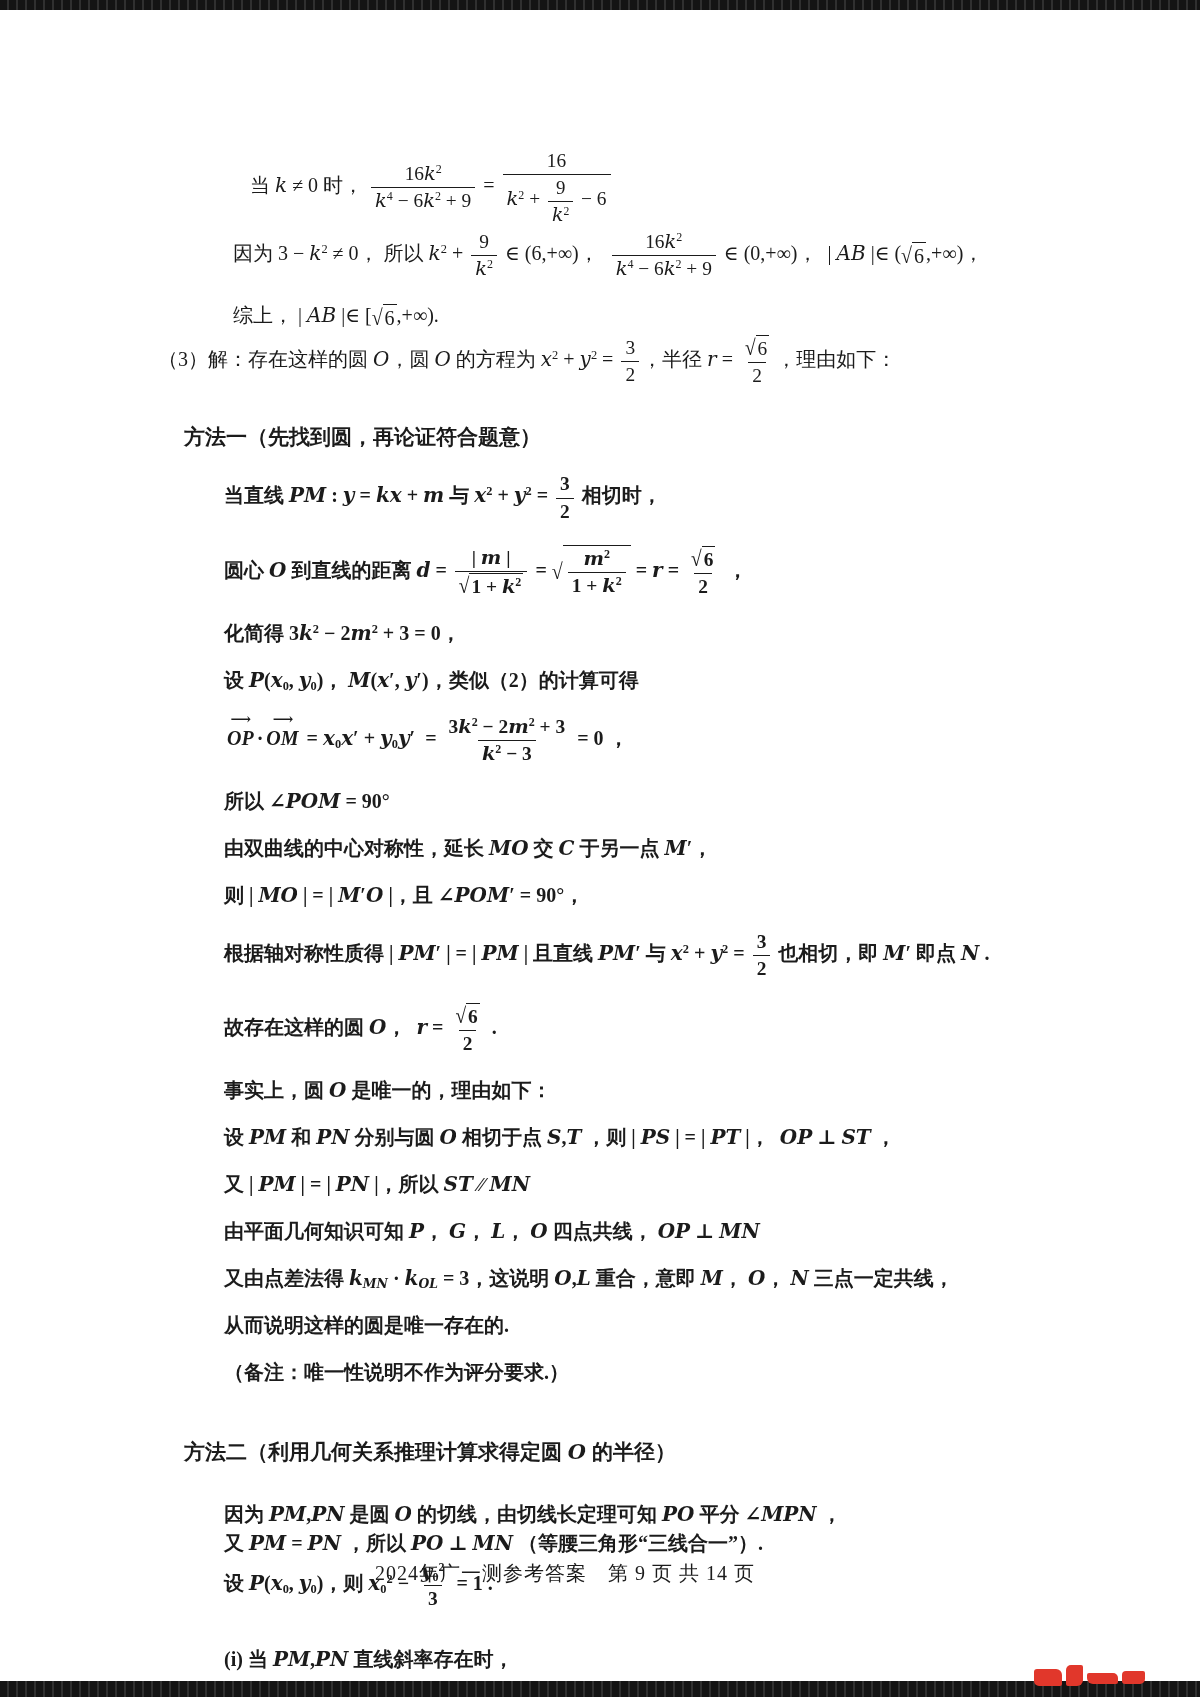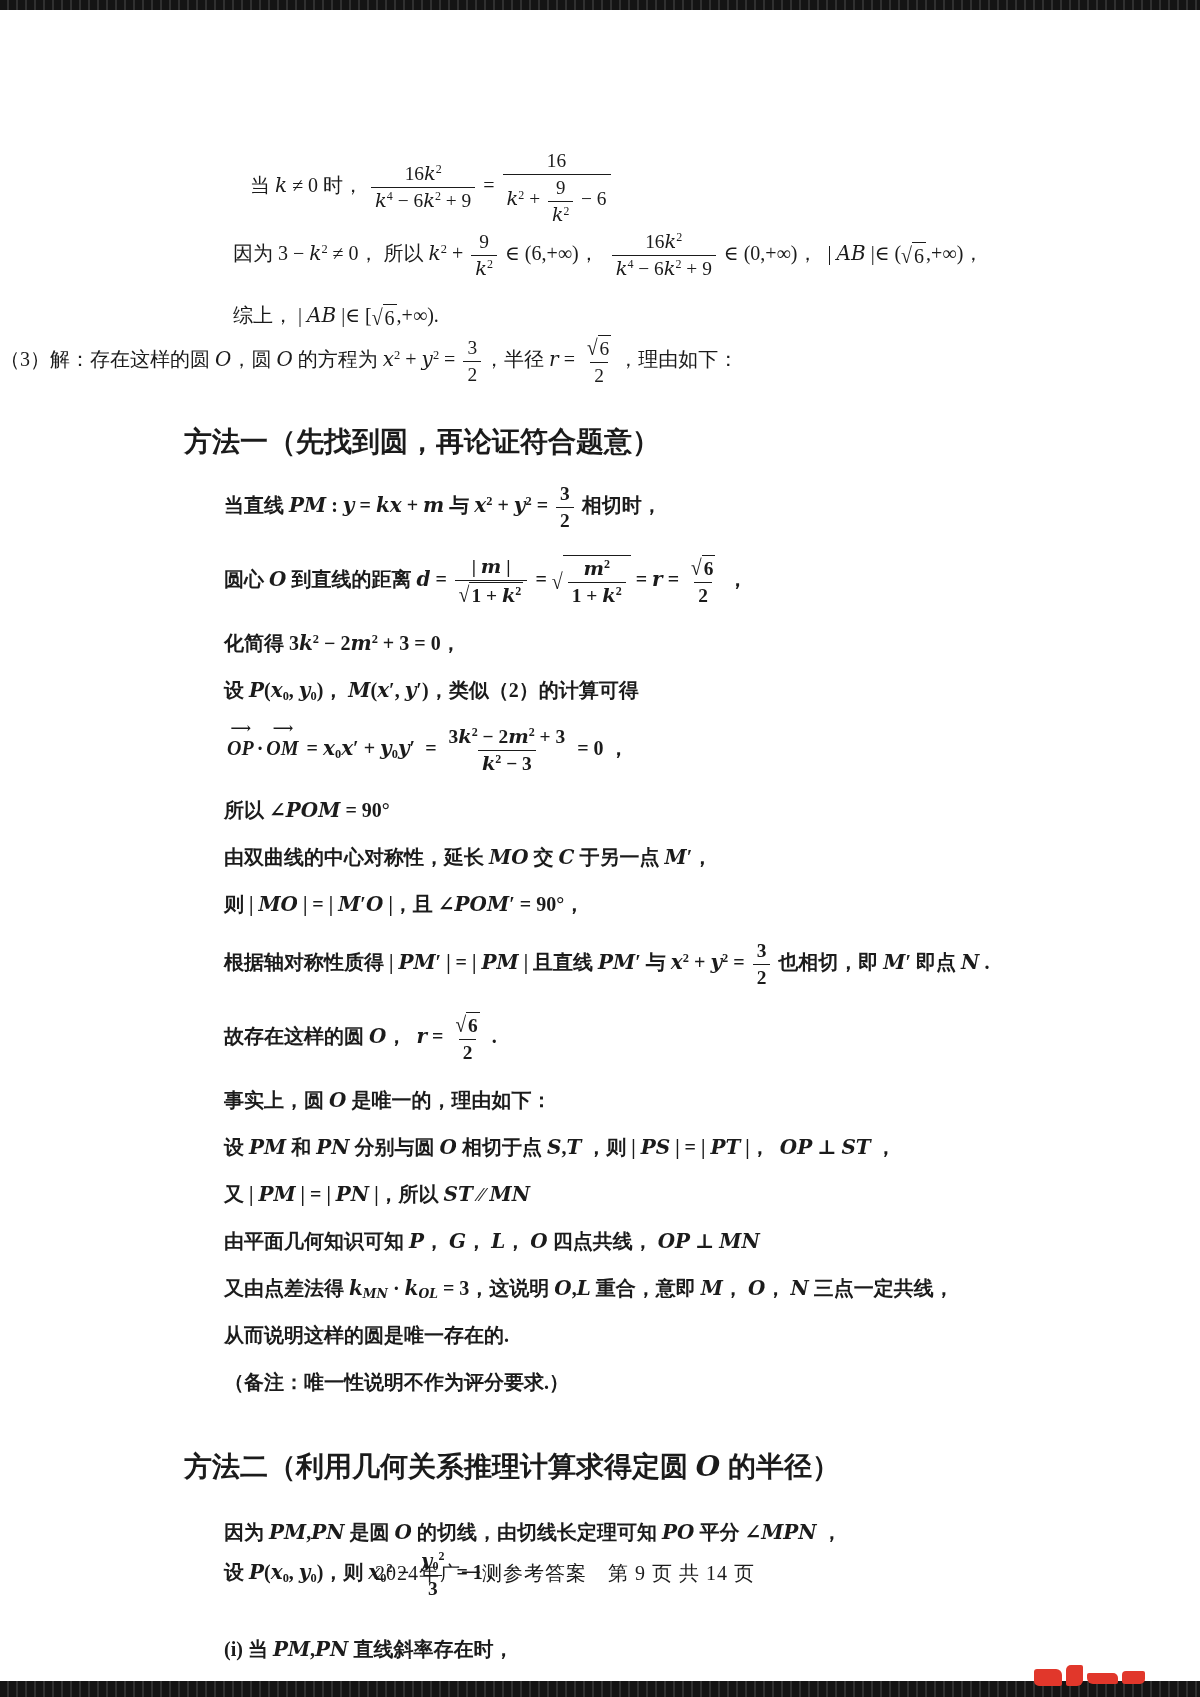--- a/index.html
+++ b/index.html
@@ -12,23 +12,23 @@
   .edge-top{top:0;height:10px;
     background-image:repeating-linear-gradient(90deg,#141414 0 7px,#303030 7px 9px);}
   .edge-bottom{top:1681px;height:16px;
     background-image:repeating-linear-gradient(90deg,#141414 0 7px,#303030 7px 9px);}
   #content{position:absolute;top:10px;left:0;width:1200px;padding-top:128px;box-sizing:border-box;}
   .line{
     white-space:pre;font-size:20px;line-height:1.35;margin-top:10px;
   }
   .heading{
     font-family:"Liberation Sans","DejaVu Sans",sans-serif;
-    font-weight:bold;font-size:28px;
+    font-weight:bold;font-size:21px;
   }
-  .ind-s{}
+  .ind-s{padding-left:158px;}
   .ind-h{padding-left:184px;}
   .ind-p{padding-left:224px;font-weight:bold;}
   .ind-q{padding-left:233px;}
   .ind-r{padding-left:250px;}
   .g0{margin-top:20px;}
   .g2{margin-top:2px;}
   .g3{margin-top:34px;}
   .g4{margin-top:52px;}
   .it{font-style:italic;font-family:"DejaVu Serif","Liberation Serif",serif;}
   sup,sub{font-size:0.62em;line-height:0;}
@@ -82,20 +82,21 @@
     <div class="line ind-p g0"><span>故存在这样的圆 </span><span class="it">O</span><span>，  </span><span class="it">r</span><span> = </span><span class="frac"><span class="num"><span class="sqrt"><span class="rsign">√</span><span class="rad"><span>6</span></span></span></span><span class="den"><span>2</span></span></span><span> .</span></div>
     <div class="line ind-p g0"><span>事实上，圆 </span><span class="it">O</span><span> 是唯一的，理由如下：</span></div>
     <div class="line ind-p g0"><span>设 </span><span class="it">PM</span><span> 和 </span><span class="it">PN</span><span> 分别与圆 </span><span class="it">O</span><span> 相切于点 </span><span class="it">S</span><span>,</span><span class="it">T</span><span> ，则 | </span><span class="it">PS</span><span> | = | </span><span class="it">PT</span><span> |，  </span><span class="it">OP</span><span> ⊥ </span><span class="it">ST</span><span> ，</span></div>
     <div class="line ind-p g0"><span>又 | </span><span class="it">PM</span><span> | = | </span><span class="it">PN</span><span> |，所以 </span><span class="it">ST</span><span> ∕∕ </span><span class="it">MN</span></div>
     <div class="line ind-p g0"><span>由平面几何知识可知 </span><span class="it">P</span><span>， </span><span class="it">G</span><span>， </span><span class="it">L</span><span>， </span><span class="it">O</span><span> 四点共线， </span><span class="it">OP</span><span> ⊥ </span><span class="it">MN</span></div>
     <div class="line ind-p g0"><span>又由点差法得 </span><span class="it">k</span><sub><span class="it">MN</span></sub><span> · </span><span class="it">k</span><sub><span class="it">OL</span></sub><span> = 3，这说明 </span><span class="it">O</span><span>,</span><span class="it">L</span><span> 重合，意即 </span><span class="it">M</span><span>， </span><span class="it">O</span><span>， </span><span class="it">N</span><span> 三点一定共线，</span></div>
     <div class="line ind-p g0"><span>从而说明这样的圆是唯一存在的.</span></div>
     <div class="line ind-p g0"><span>（备注：唯一性说明不作为评分要求.）</span></div>
     <div class="line heading ind-h g4"><span>方法二（利用几何关系推理计算求得定圆 </span><span class="it">O</span><span> 的半径）</span></div>
     <div class="line ind-p g3"><span>因为 </span><span class="it">PM</span><span>,</span><span class="it">PN</span><span> 是圆 </span><span class="it">O</span><span> 的切线，由切线长定理可知 </span><span class="it">PO</span><span> 平分 ∠</span><span class="it">MPN</span><span> ，</span></div>
+    <div class="line ind-p g2"><span>又 </span><span class="it">PM</span><span> = </span><span class="it">PN</span><span> ，所以 </span><span class="it">PO</span><span> ⊥ </span><span class="it">MN</span><span> （等腰三角形“三线合一”）.</span></div>
     <div class="line ind-p g2"><span>设 </span><span class="it">P</span><span>(</span><span class="it">x</span><sub>0</sub><span>, </span><span class="it">y</span><sub>0</sub><span>)，则 </span><span class="it">x</span><sub>0</sub><sup>2</sup><span> − </span><span class="frac"><span class="num"><span class="it">y</span><sub>0</sub><sup>2</sup></span><span class="den"><span>3</span></span></span><span> = 1 .</span></div>
     <div class="line ind-p g3"><span>(i) 当 </span><span class="it">PM</span><span>,</span><span class="it">PN</span><span> 直线斜率存在时，</span></div>
   </div>
 
 <div id="footer">2024年广一测参考答案　第 9 页 共 14 页</div>
 
 <div id="watermark">
   <div class="blob b1"></div>
   <div class="blob b2"></div>
   <div class="blob b3"></div>

